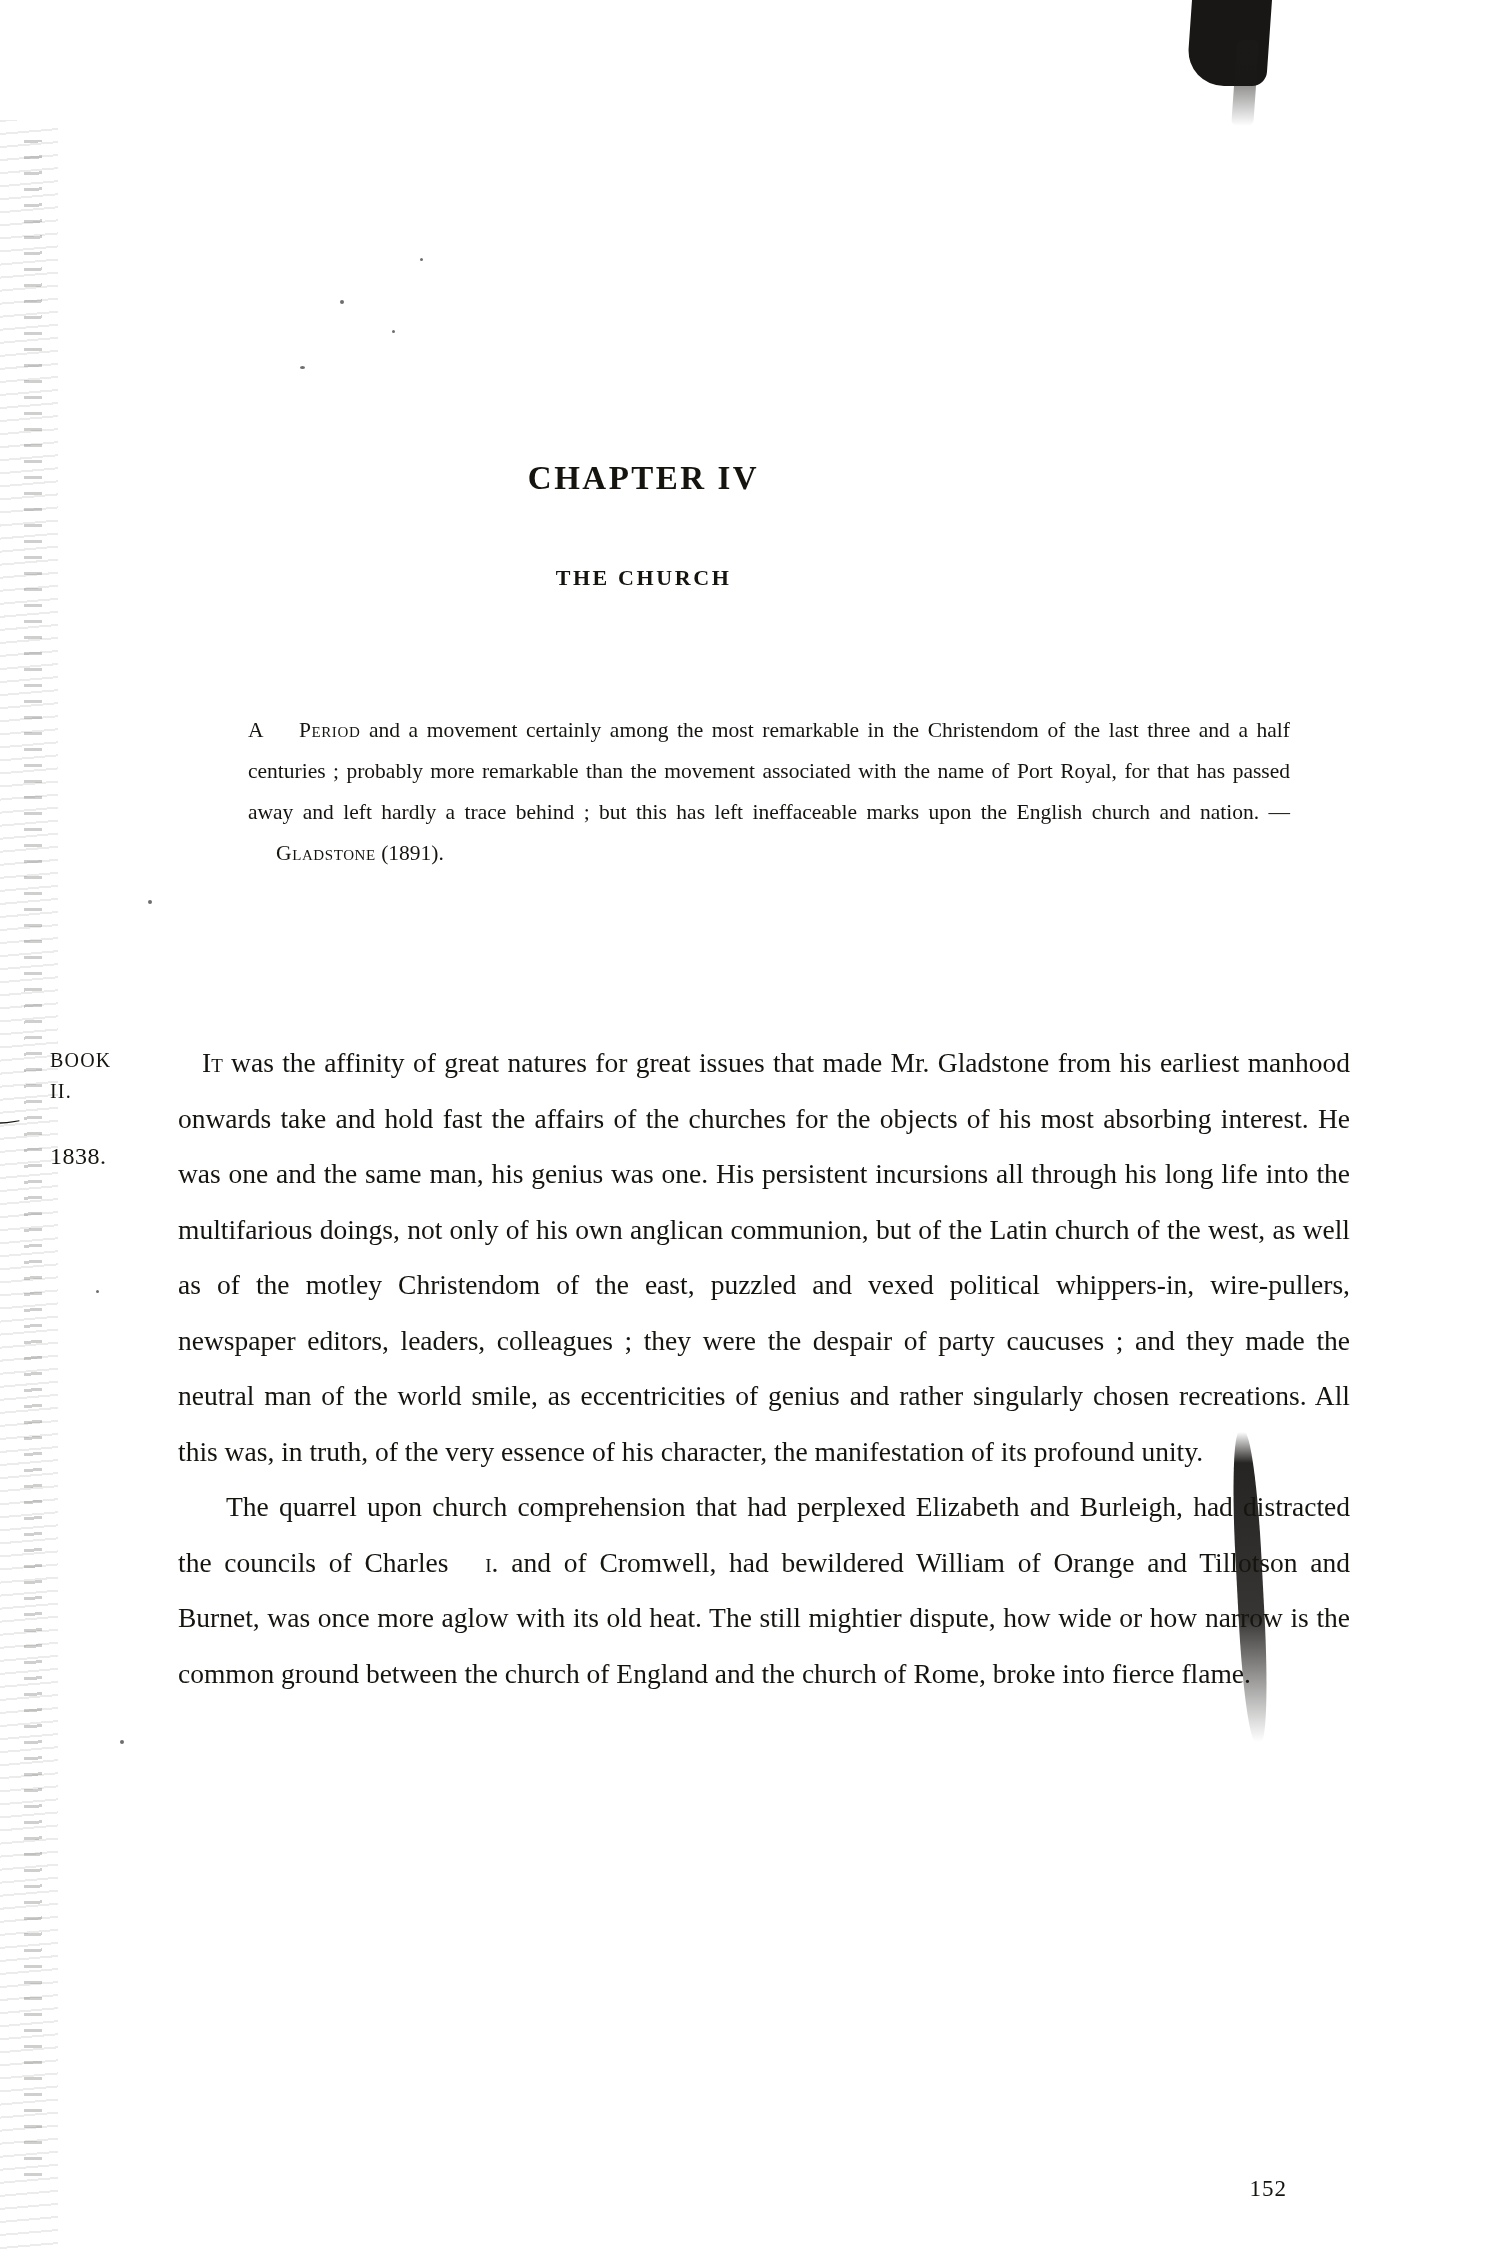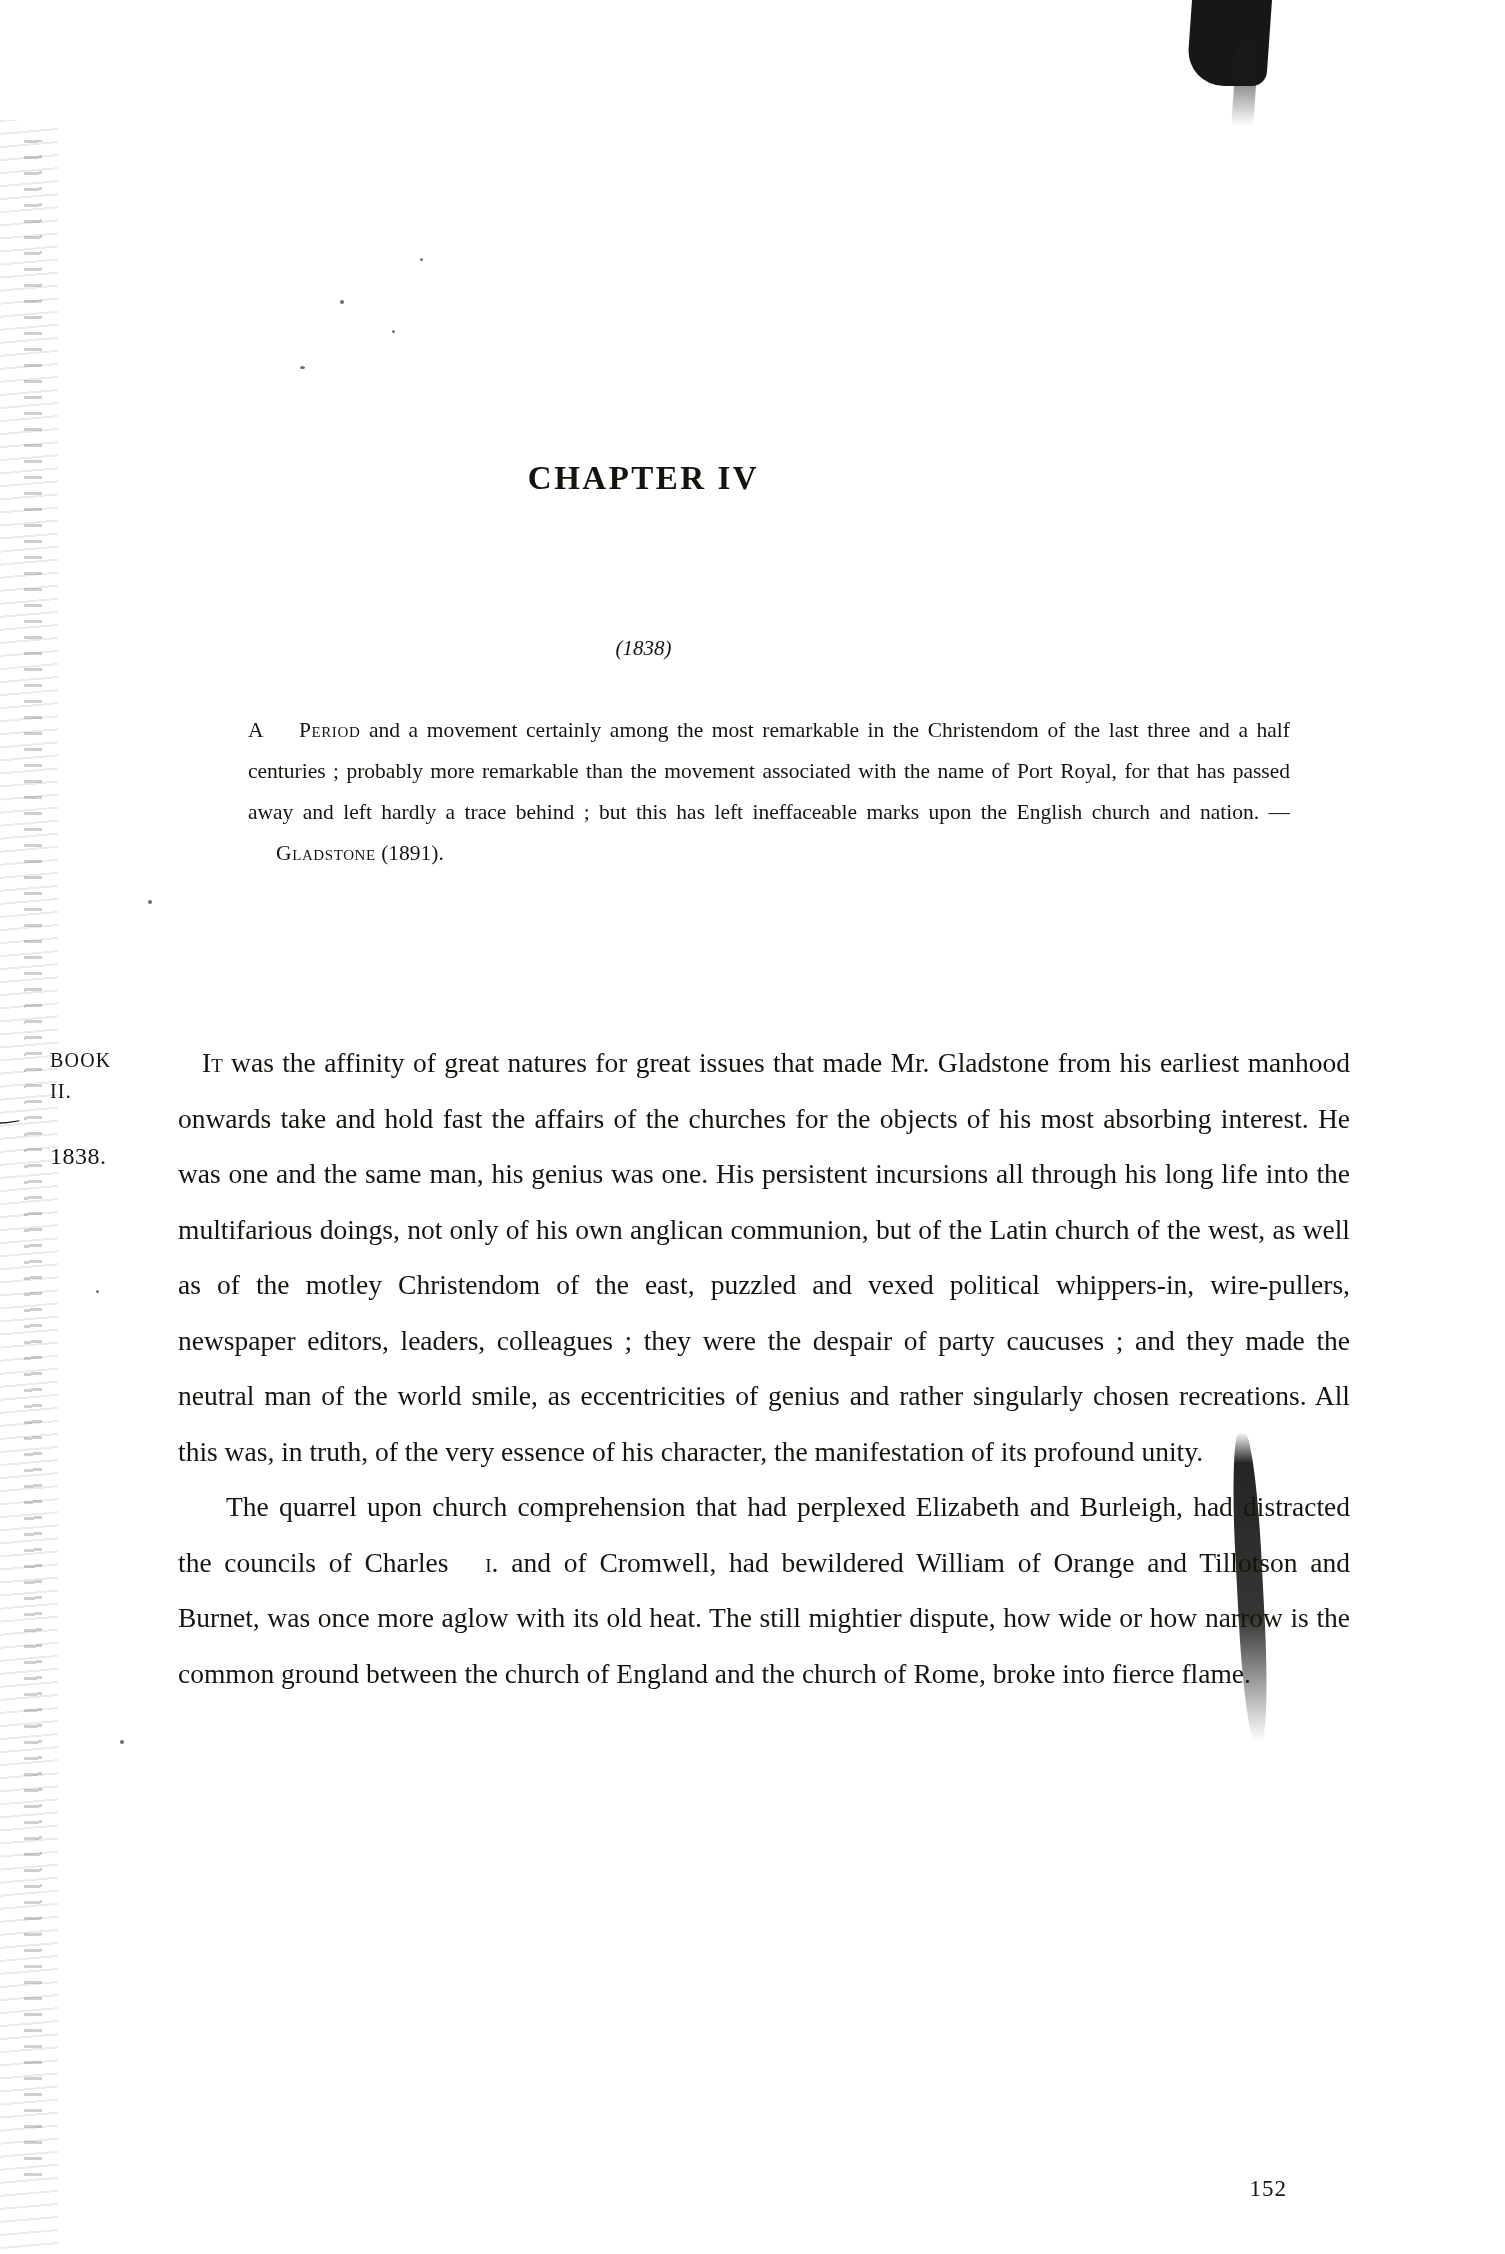--- a/index.html
+++ b/index.html
@@ -207,22 +207,22 @@
   <div class="speck" style="left:340px;top:300px;width:4px;height:4px;"></div>
   <div class="speck" style="left:392px;top:330px;width:3px;height:3px;"></div>
   <div class="speck" style="left:300px;top:366px;width:5px;height:3px;"></div>
   <div class="speck" style="left:420px;top:258px;width:3px;height:3px;"></div>
   <div class="speck" style="left:148px;top:900px;width:4px;height:4px;"></div>
   <div class="speck" style="left:120px;top:1740px;width:4px;height:4px;"></div>
   <div class="speck" style="left:96px;top:1290px;width:3px;height:3px;"></div>
 
   <h1 class="chapter-title">CHAPTER IV</h1>
 
-
-  <div class="chapter-date">(1838)</div>
+  <h2 class="chapter-subtitle">THE CHURCH</h2>
+
 
   <div class="epigraph">A <span class="smallcaps">Period</span> and a movement certainly among the most remarkable in the Christendom of the last three and a half centuries ; probably more remarkable than the movement associated with the name of Port Royal, for that has passed away and left hardly a trace behind ; but this has left ineffaceable marks upon the English church and nation. — <span class="smallcaps">Gladstone</span> (1891).</div>
 
   <div class="sidenote">
     <span>BOOK</span><br>
     <span>II.</span>
     <span class="brace">⏝</span>
     <span class="year">1838.</span>
   </div>
 

